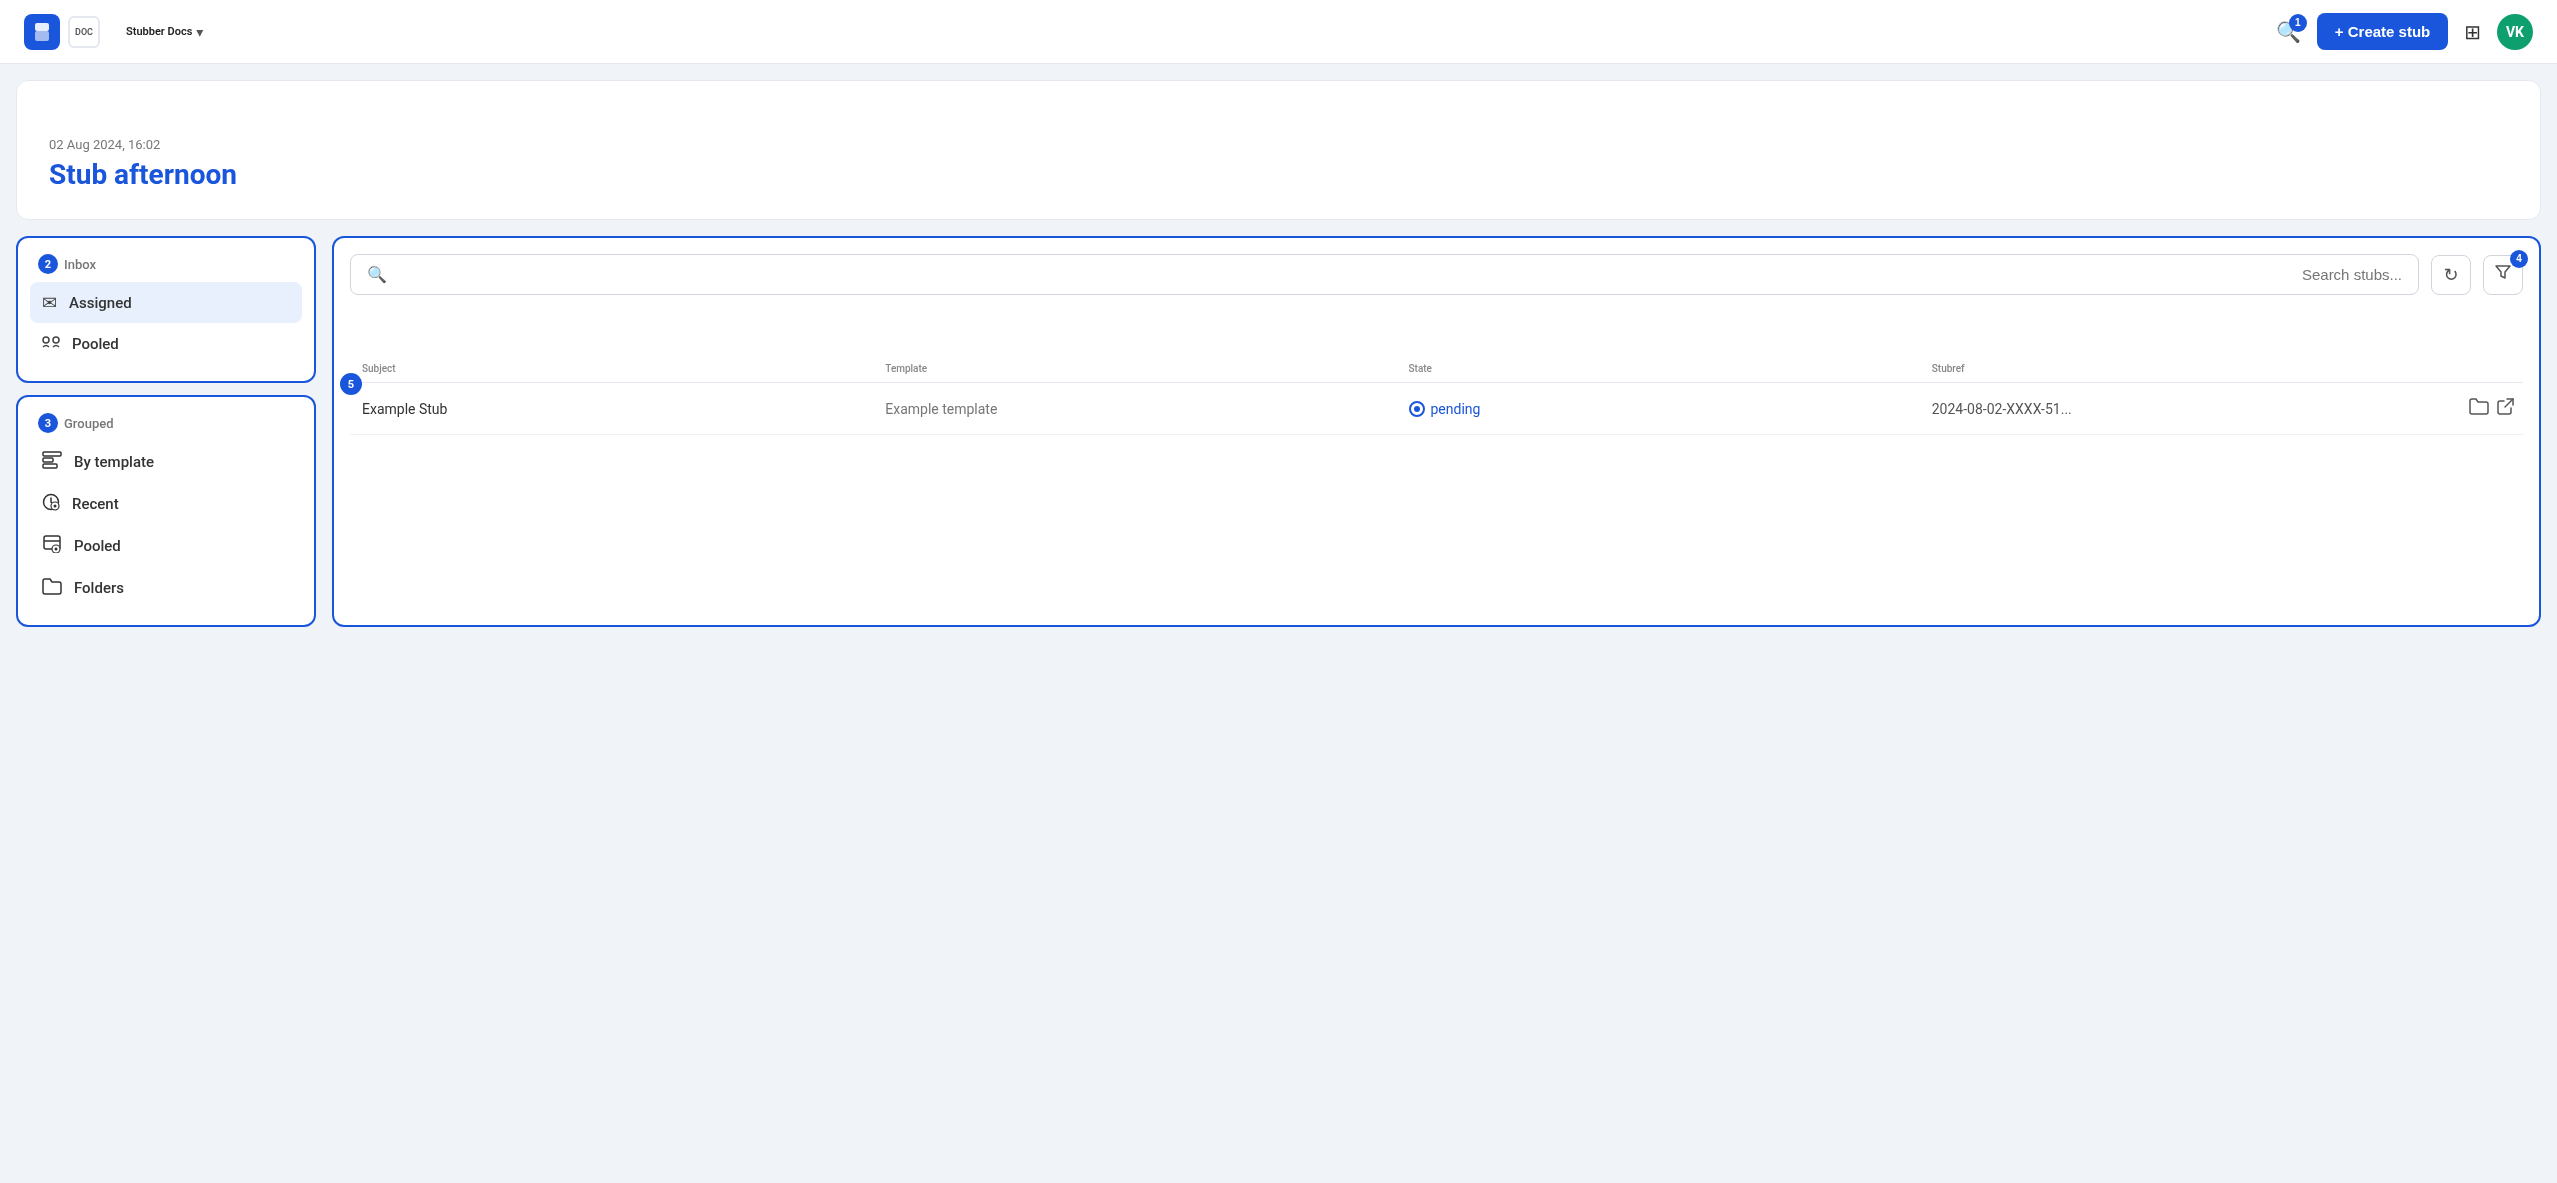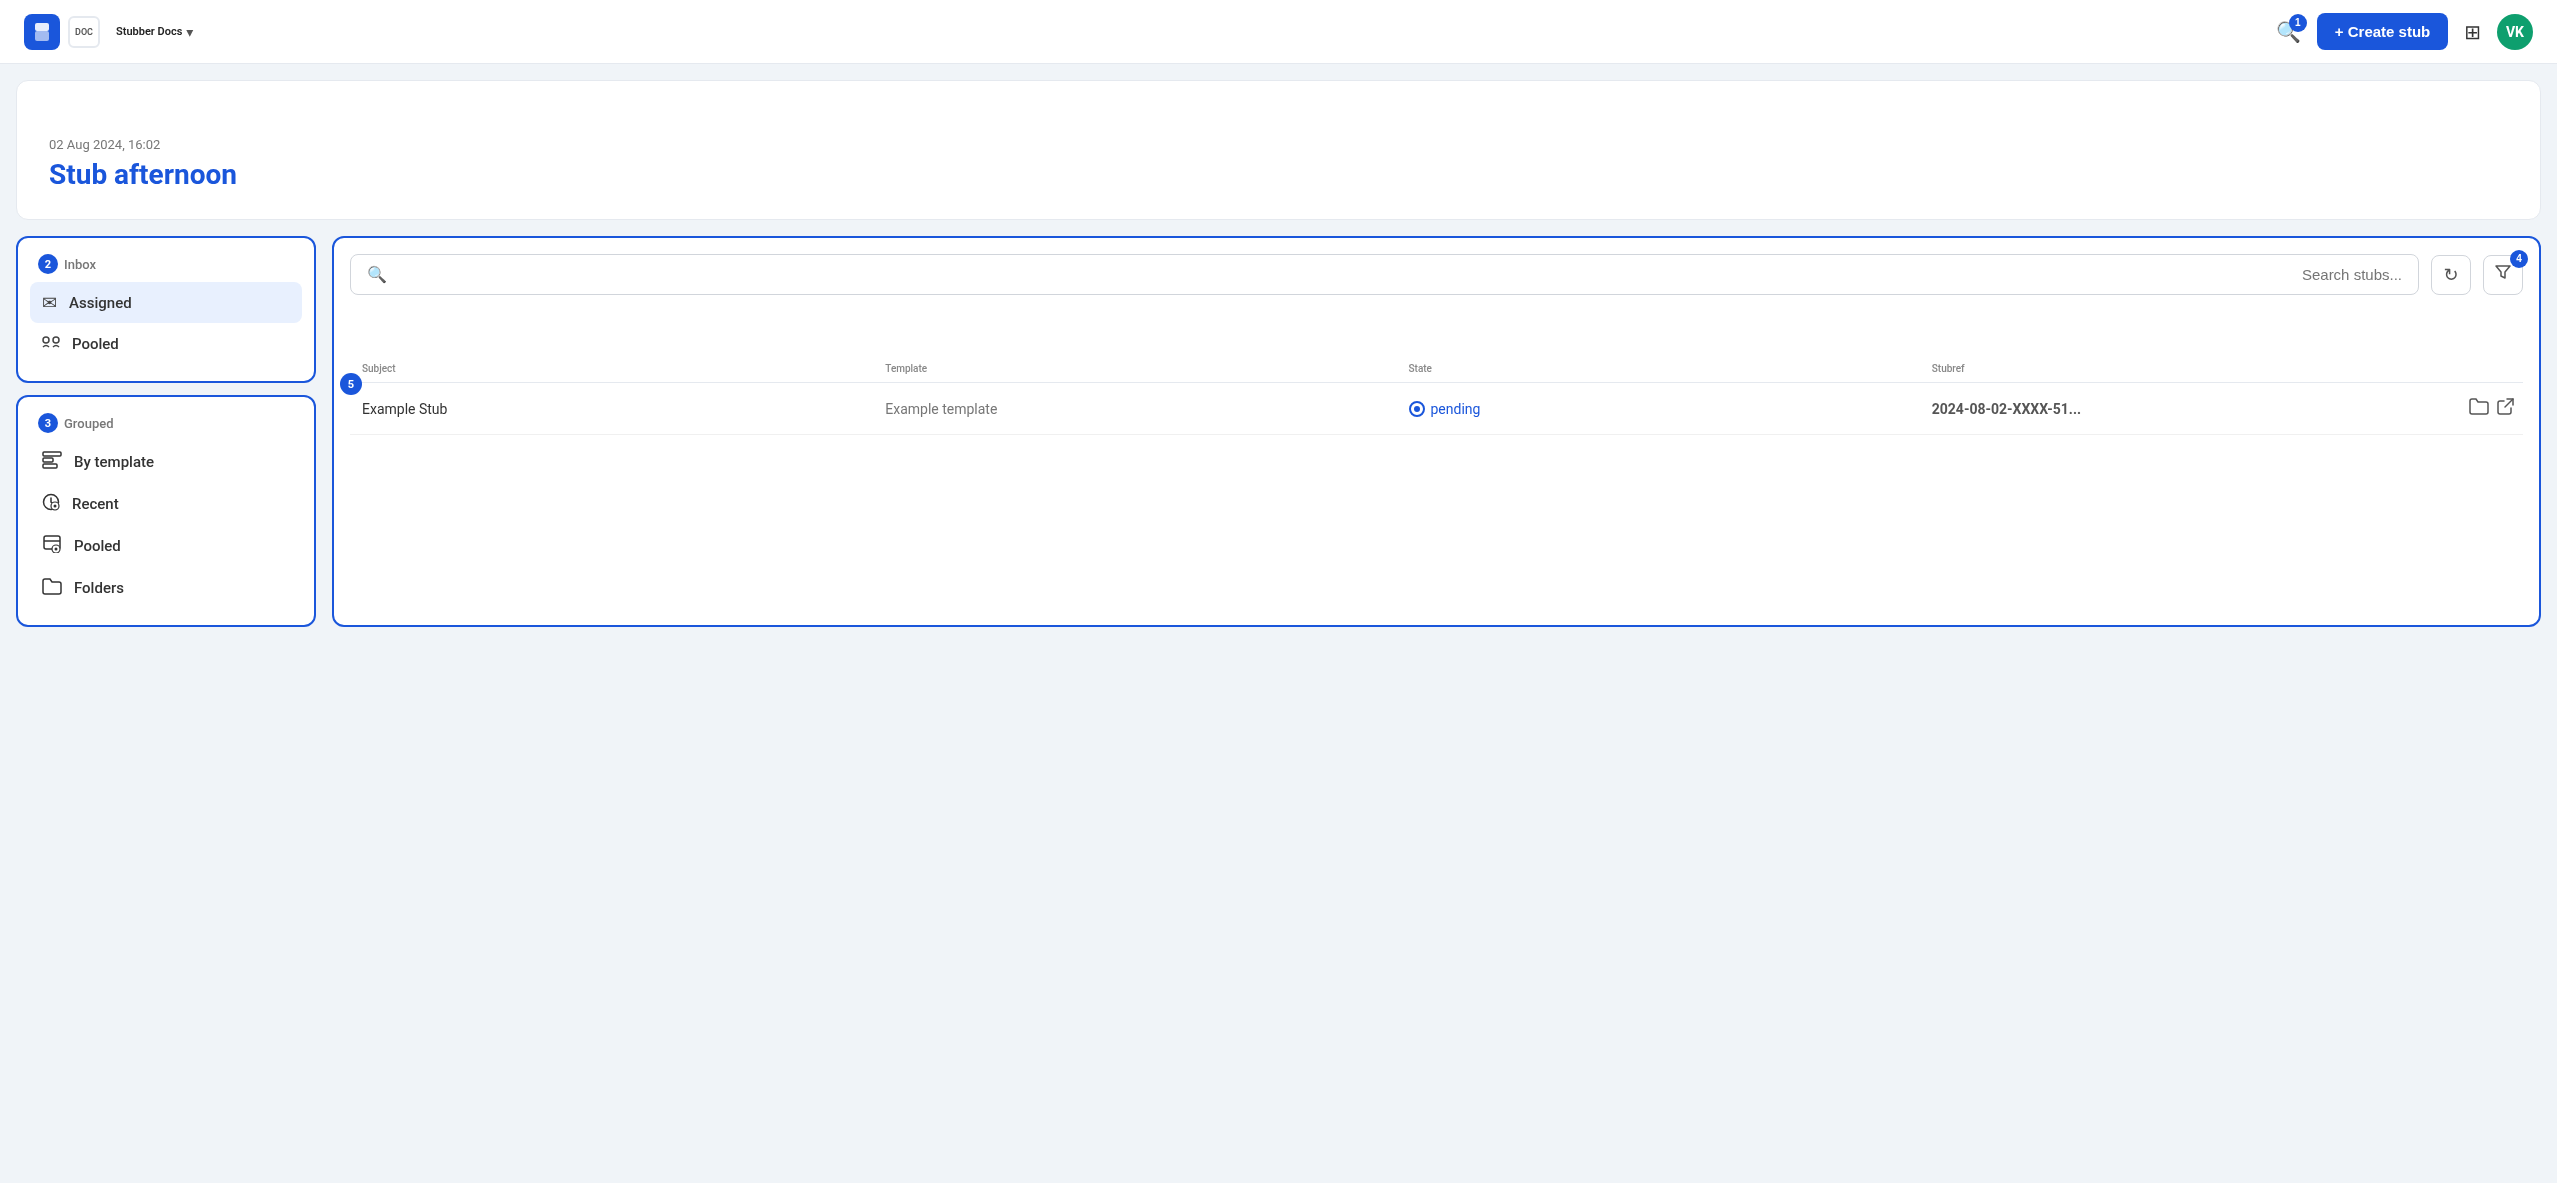--- a/index.html
+++ b/index.html
@@ -21,21 +21,21 @@
       position: relative;
       z-index: 10;
     }
     .topnav-logo {
       display: flex;
       align-items: center;
       gap: 8px;
       font-weight: 600;
       font-size: 16px;
       color: #222;
-      margin-right: 8px;
+      margin-right: 18px;
     }
     .logo-icon {
       width: 36px;
       height: 36px;
       background: #1a56db;
       border-radius: 8px;
       display: flex;
       align-items: center;
       justify-content: center;
       color: white;
@@ -501,21 +501,21 @@
       <div class="table-cell">Example Stub</div>
       <div class="table-cell" style="color:#777;">Example template</div>
       <div class="table-cell">
         <span class="status-pending">
           <span class="status-dot">
             <span class="status-dot-inner"></span>
           </span>
           <span>pending</span>
         </span>
       </div>
-      <div class="table-cell" style="color:#555;font-weight:bold;">2024-08-02-XXXX-51...</div>
+      <div class="table-cell" style="color:#555;">2024-08-02-XXXX-51...</div>
       <div class="row-actions">
         <button class="row-action-btn">
           <span>
             <svg width="20" height="18" viewBox="0 0 20 18" fill="none">
               <path d="M1 4 Q1 2 3 2 L7 2 L9 5 L17 5 Q19 5 19 7 L19 15 Q19 17 17 17 L3 17 Q1 17 1 15 Z" stroke="#555" stroke-width="1.5" fill="none"></path>
             </svg>
           </span>
         </button>
         <button class="row-action-btn">
           <span>

